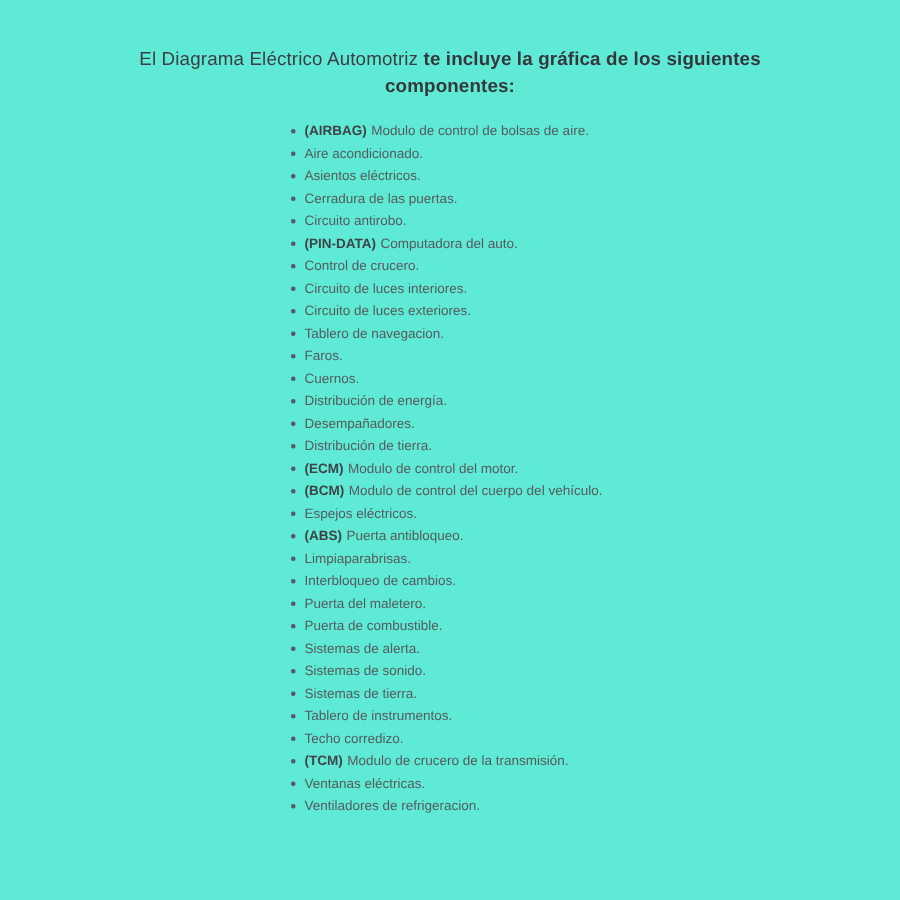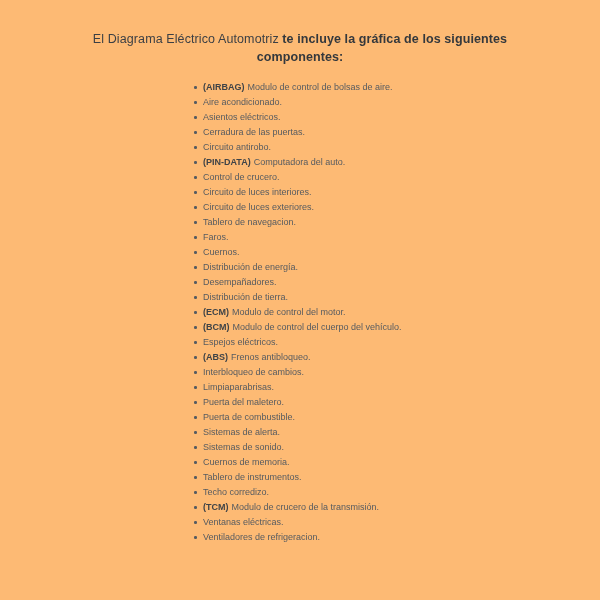--- a/index.html
+++ b/index.html
@@ -11,21 +11,21 @@
     width: 600px;
     height: 600px;
     font-family: "Liberation Sans", sans-serif;
     overflow: hidden;
   }
   .page {
     box-sizing: border-box;
     width: 600px;
     height: 600px;
     padding-top: 31px;
-    background: #fdba74;
+    background: #5eead4;
   }
   .title {
     margin: 0 auto;
     max-width: 450px;
     text-align: center;
     font-size: 12.5px;
     line-height: 17.5px;
     font-weight: 400;
     color: #3b3f44;
     letter-spacing: 0.1px;
@@ -80,27 +80,27 @@
       <li class="component-item"><span class="item-text">Circuito de luces exteriores.</span></li>
       <li class="component-item"><span class="item-text">Tablero de navegacion.</span></li>
       <li class="component-item"><span class="item-text">Faros.</span></li>
       <li class="component-item"><span class="item-text">Cuernos.</span></li>
       <li class="component-item"><span class="item-text">Distribución de energía.</span></li>
       <li class="component-item"><span class="item-text">Desempañadores.</span></li>
       <li class="component-item"><span class="item-text">Distribución de tierra.</span></li>
       <li class="component-item"><strong class="item-prefix">(ECM)</strong><span class="item-text">Modulo de control del motor.</span></li>
       <li class="component-item"><strong class="item-prefix">(BCM)</strong><span class="item-text">Modulo de control del cuerpo del vehículo.</span></li>
       <li class="component-item"><span class="item-text">Espejos eléctricos.</span></li>
-      <li class="component-item"><strong class="item-prefix">(ABS)</strong><span class="item-text">Frenos antibloqueo.</span></li>
+      <li class="component-item"><strong class="item-prefix">(ABS)</strong><span class="item-text">Puerta antibloqueo.</span></li>
+      <li class="component-item"><span class="item-text">Limpiaparabrisas.</span></li>
       <li class="component-item"><span class="item-text">Interbloqueo de cambios.</span></li>
-      <li class="component-item"><span class="item-text">Limpiaparabrisas.</span></li>
       <li class="component-item"><span class="item-text">Puerta del maletero.</span></li>
       <li class="component-item"><span class="item-text">Puerta de combustible.</span></li>
       <li class="component-item"><span class="item-text">Sistemas de alerta.</span></li>
       <li class="component-item"><span class="item-text">Sistemas de sonido.</span></li>
-      <li class="component-item"><span class="item-text">Cuernos de memoria.</span></li>
+      <li class="component-item"><span class="item-text">Sistemas de tierra.</span></li>
       <li class="component-item"><span class="item-text">Tablero de instrumentos.</span></li>
       <li class="component-item"><span class="item-text">Techo corredizo.</span></li>
       <li class="component-item"><strong class="item-prefix">(TCM)</strong><span class="item-text">Modulo de crucero de la transmisión.</span></li>
       <li class="component-item"><span class="item-text">Ventanas eléctricas.</span></li>
       <li class="component-item"><span class="item-text">Ventiladores de refrigeracion.</span></li>
     </ul>
 </div>
 
 </body></html>

